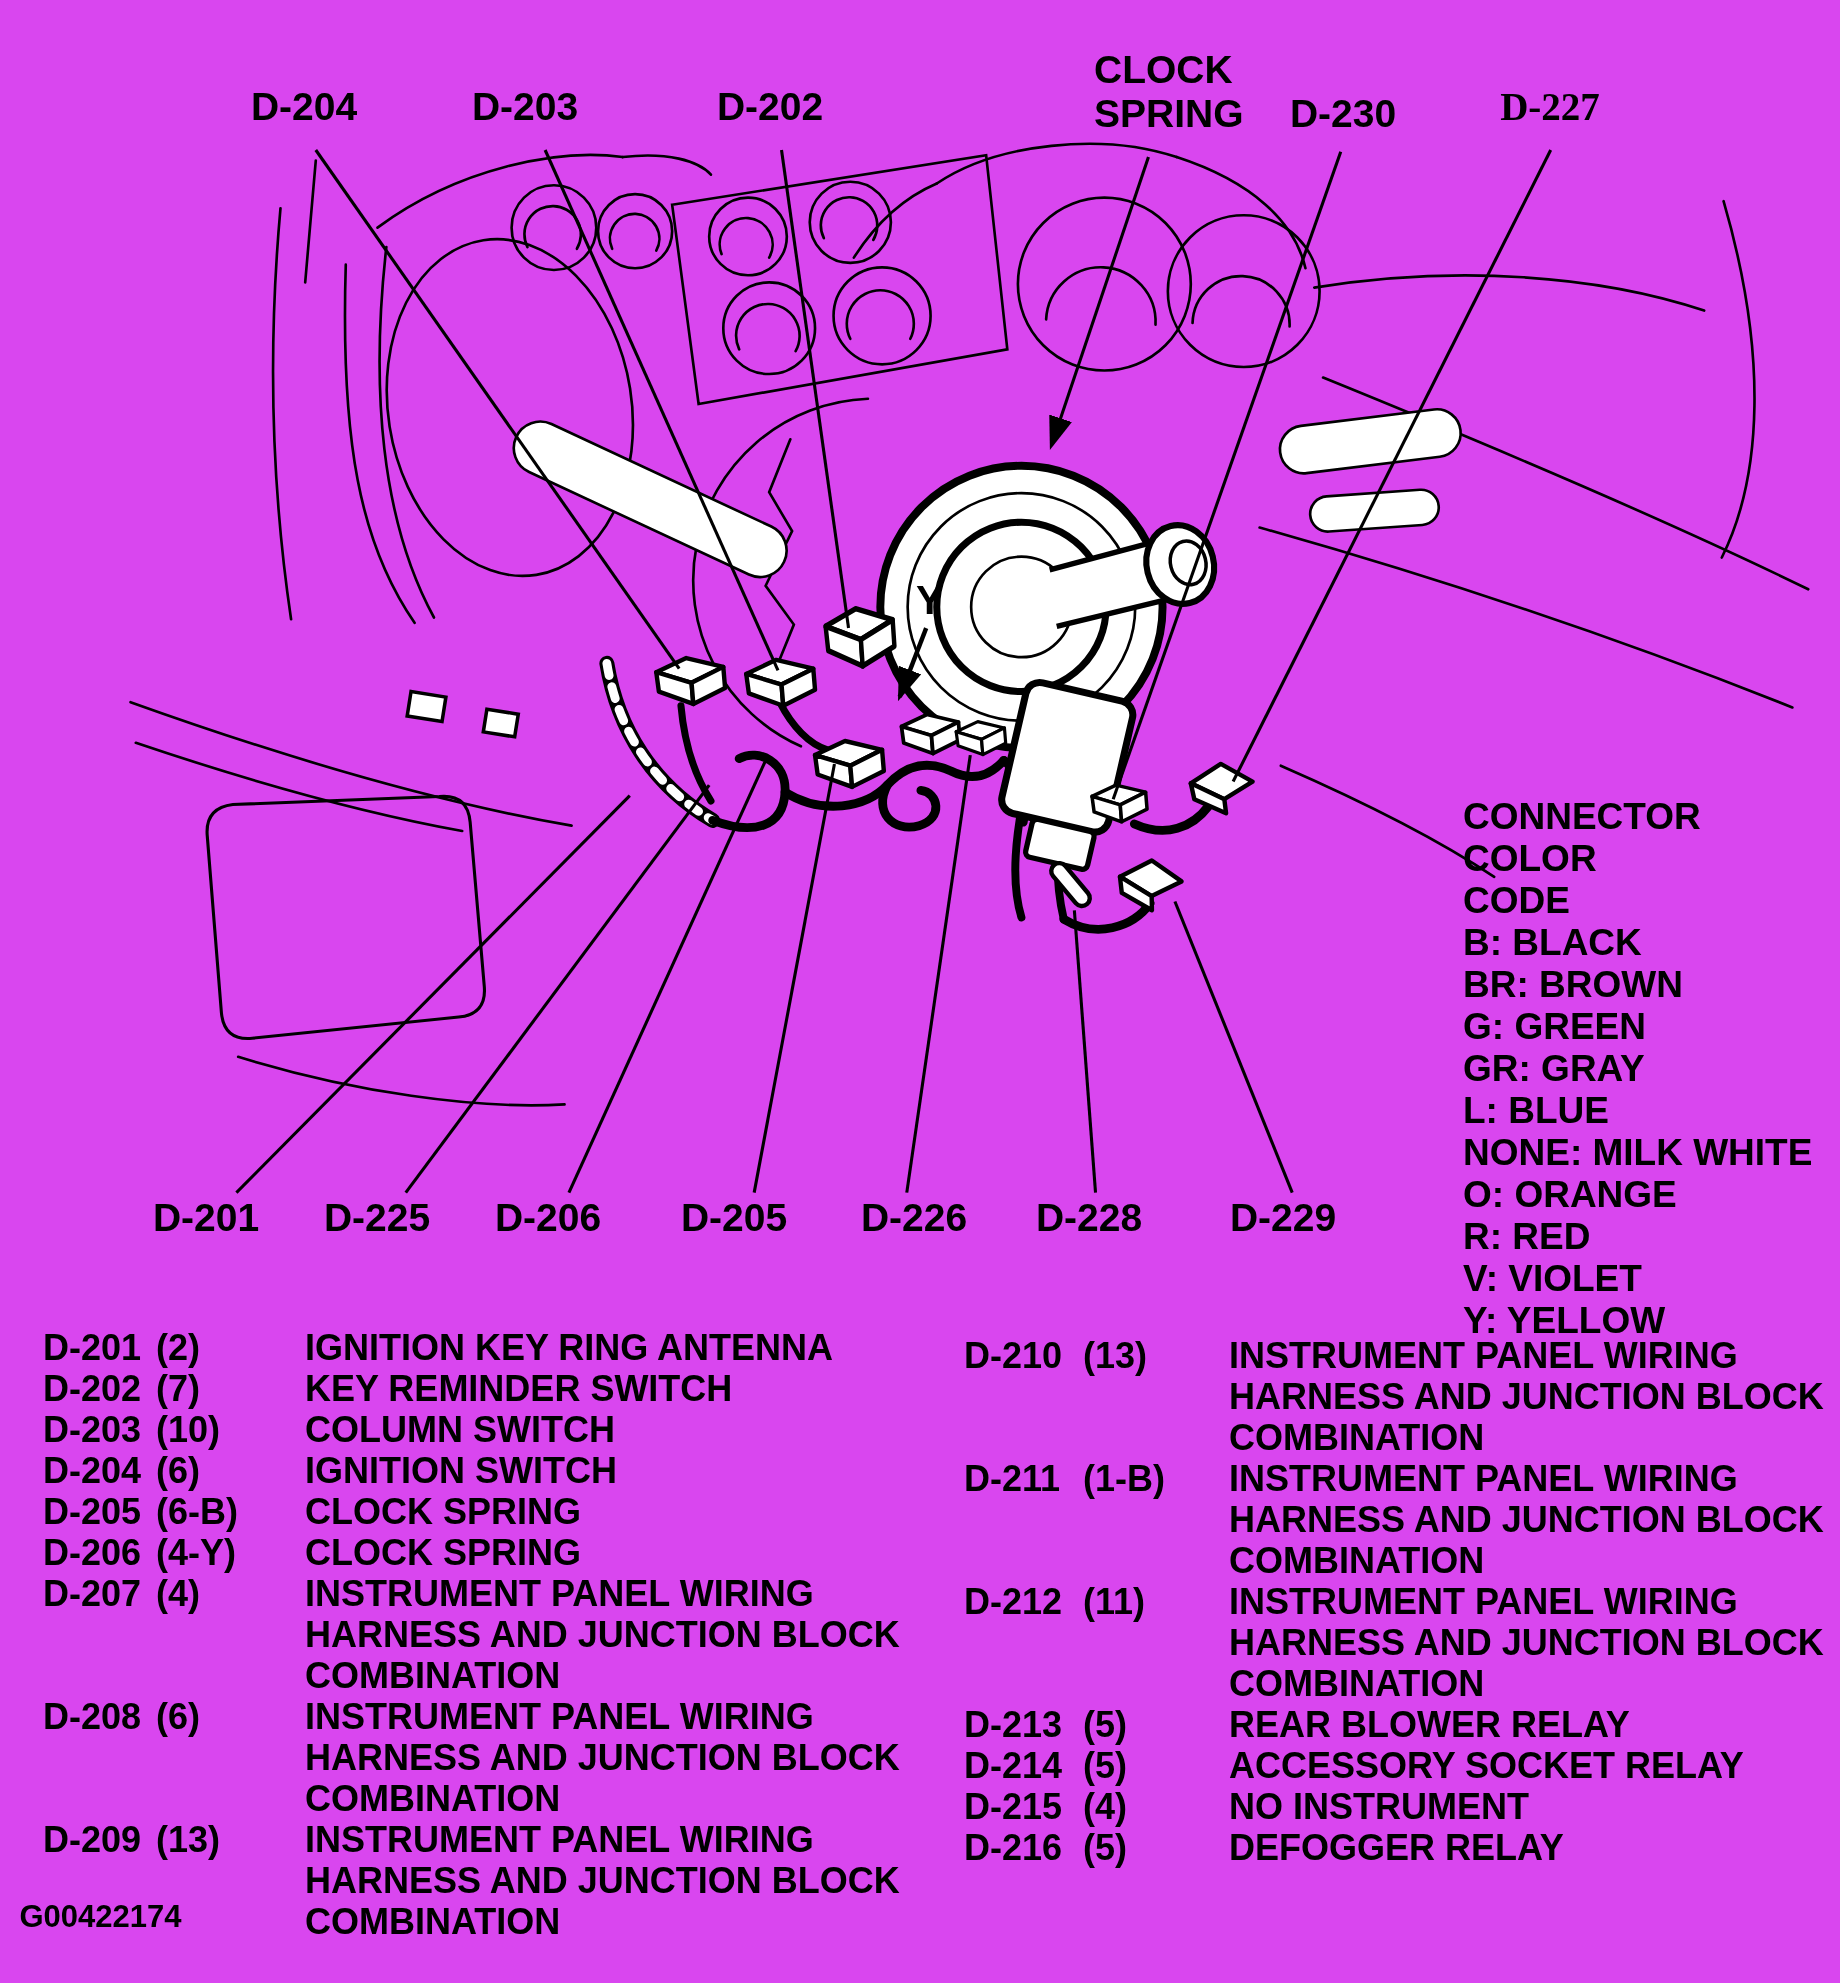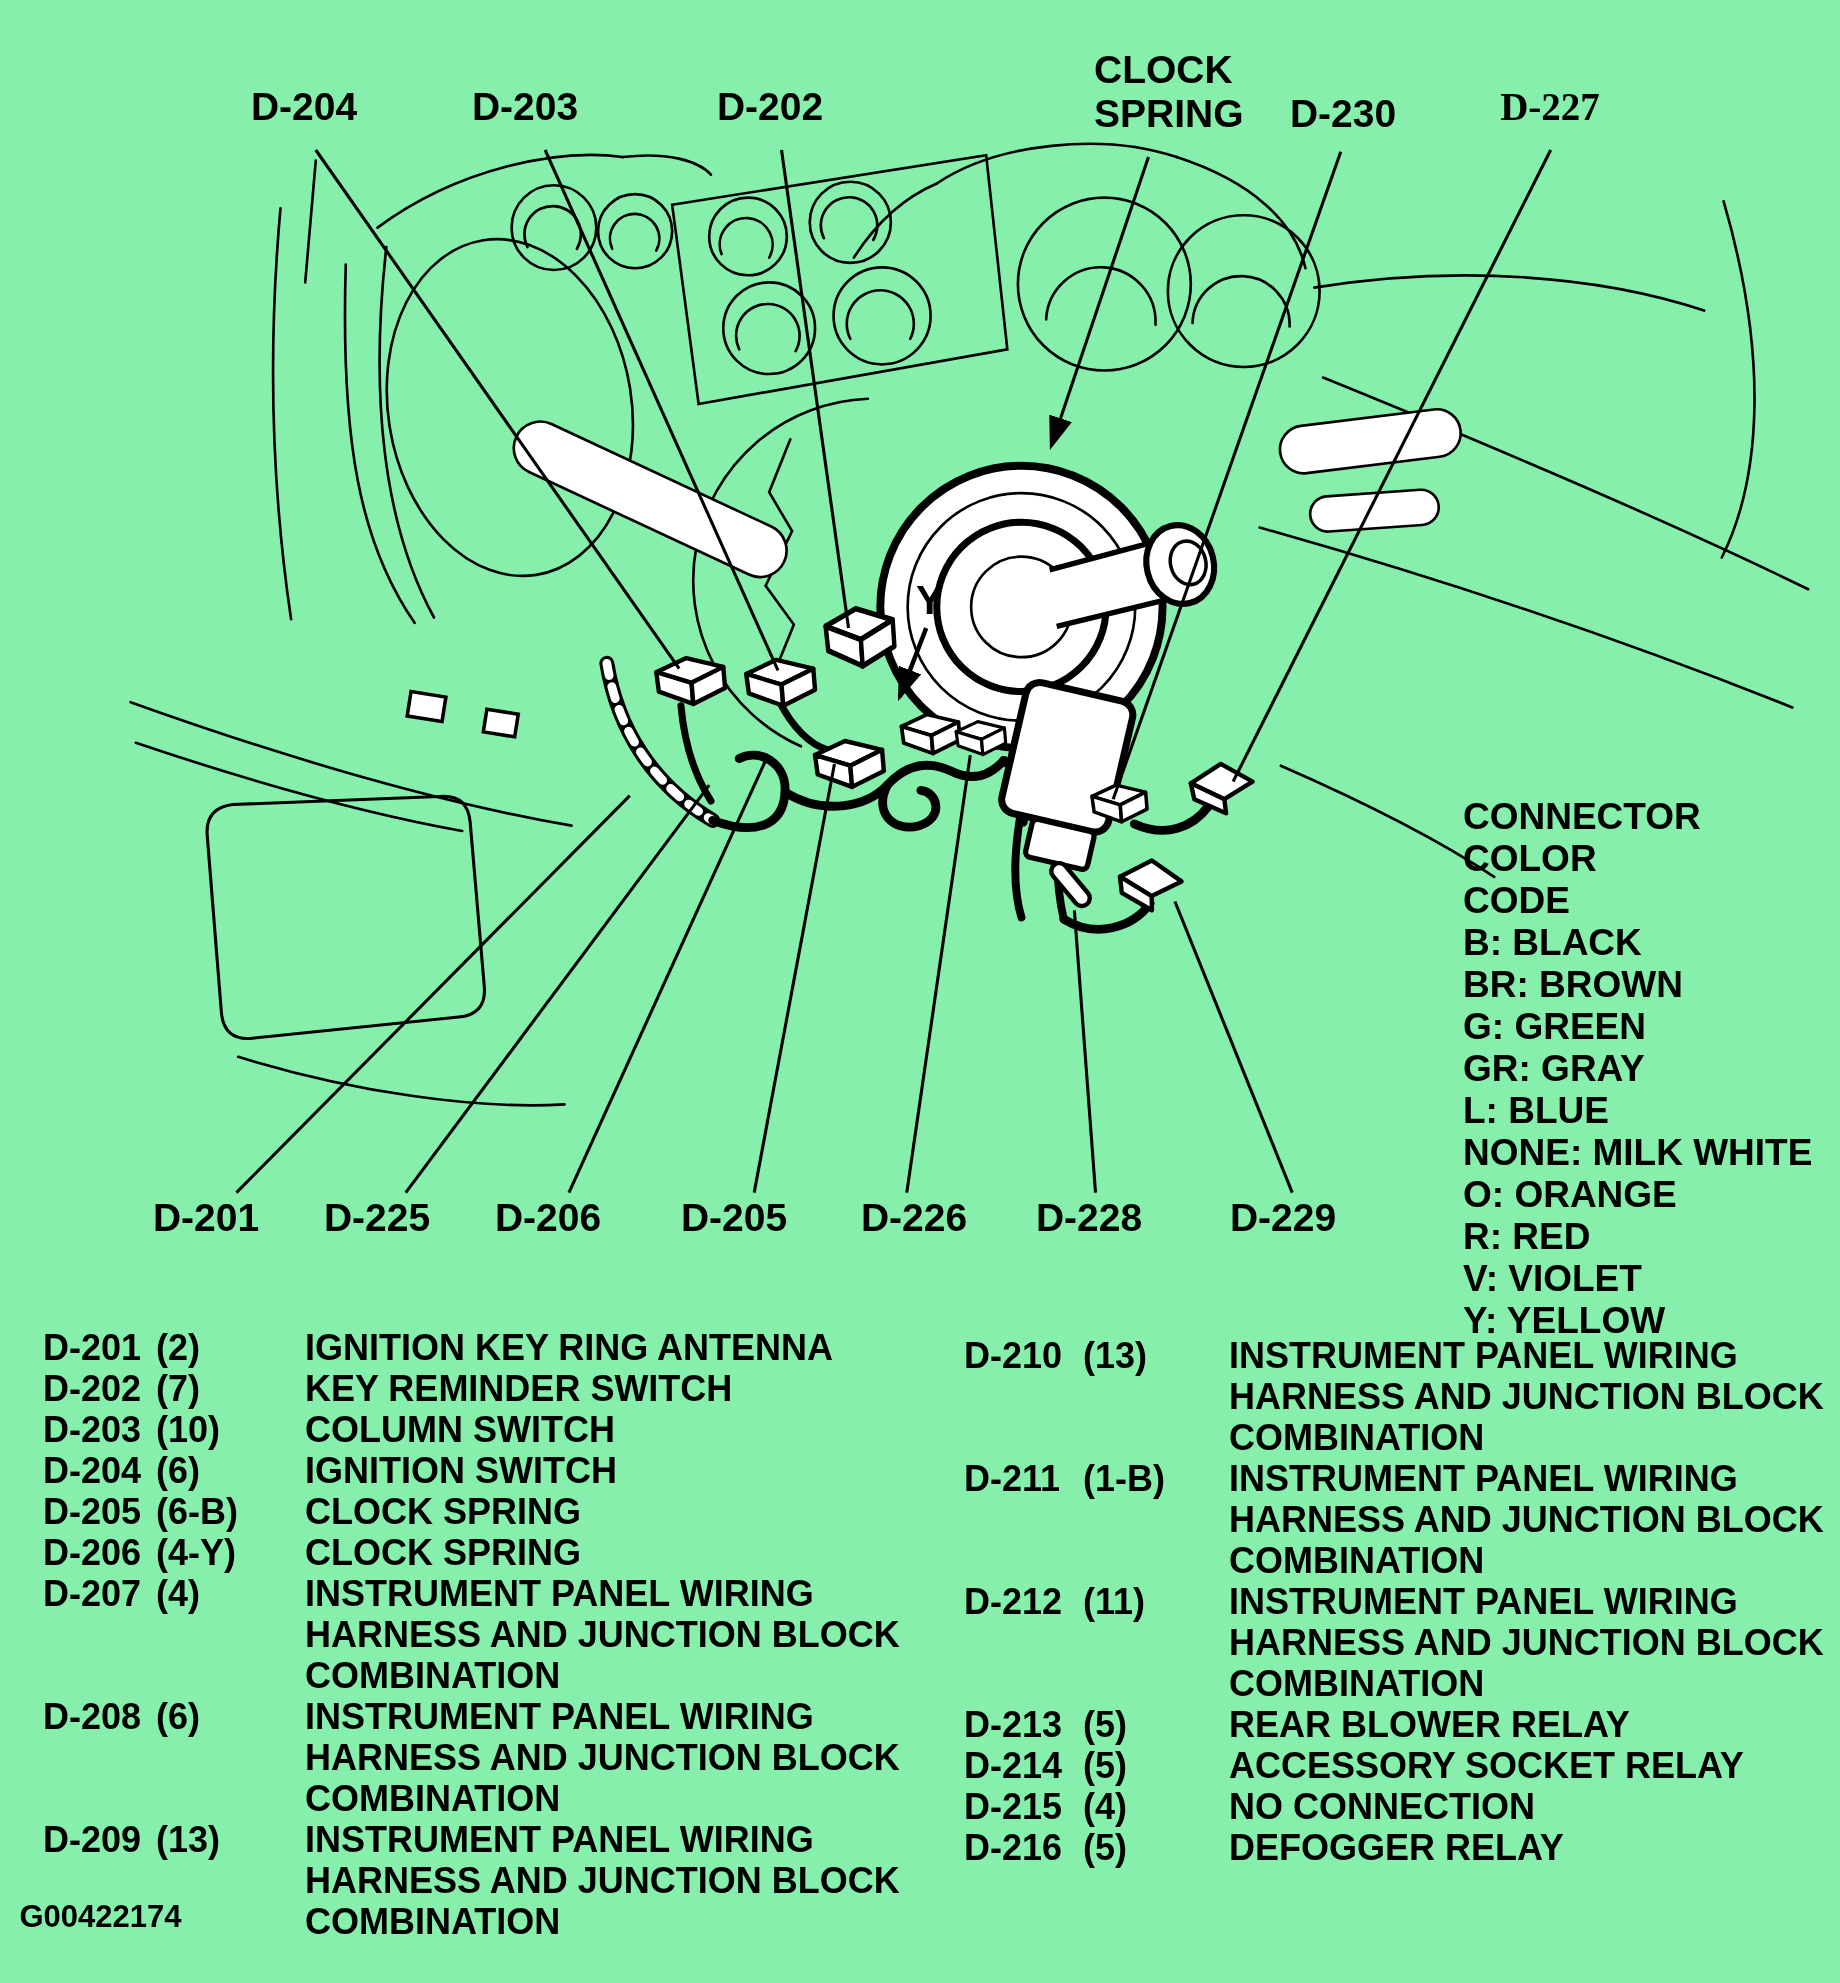--- a/index.html
+++ b/index.html
@@ -1,16 +1,16 @@
 <!DOCTYPE html>
 <html style="font-size:14px"><head>
 <meta charset="utf-8">
 <style>
   html,body{margin:0;padding:0;background:#ffffff;}
-  #page{position:relative;width:1840px;height:1983px;background:#86efac;overflow:hidden;
+  #page{position:relative;width:1840px;height:1983px;background:#d946ef;overflow:hidden;
         font-family:"Liberation Sans", sans-serif;color:#000;}
   svg#sketch{position:absolute;left:0;top:0;}
   .callout{position:absolute;font-size:39px;font-weight:bold;letter-spacing:0px;white-space:pre-line;line-height:44px;}
   .callout.centered{transform:translateX(-50%);}
   .ylabel{position:absolute;font-size:41px;font-weight:bold;}
   #legend{position:absolute;left:1463px;top:796px;width:379px;}
   #legend .lg-title{font-size:37px;font-weight:bold;line-height:42px;white-space:pre-line;}
   #legend .lg-entry{font-size:37px;font-weight:bold;line-height:42px;}
   .ctable{position:absolute;display:grid;font-size:36px;font-weight:bold;line-height:41px;}
   #table-left{left:43px;top:1327px;width:891px;grid-template-columns:113px 149px 1fr;}
@@ -262,21 +262,21 @@
 HARNESS AND JUNCTION BLOCK
 COMBINATION</div>
     <div class="cell code">D-213</div>
     <div class="cell pin">(5)</div>
     <div class="cell desc">REAR BLOWER RELAY</div>
     <div class="cell code">D-214</div>
     <div class="cell pin">(5)</div>
     <div class="cell desc">ACCESSORY SOCKET RELAY</div>
     <div class="cell code">D-215</div>
     <div class="cell pin">(4)</div>
-    <div class="cell desc">NO CONNECTION</div>
+    <div class="cell desc">NO INSTRUMENT</div>
     <div class="cell code">D-216</div>
     <div class="cell pin">(5)</div>
     <div class="cell desc">DEFOGGER RELAY</div>
   </div>
 
   <div id="figure-id">G00422174</div>
 
 </div>
 
 

